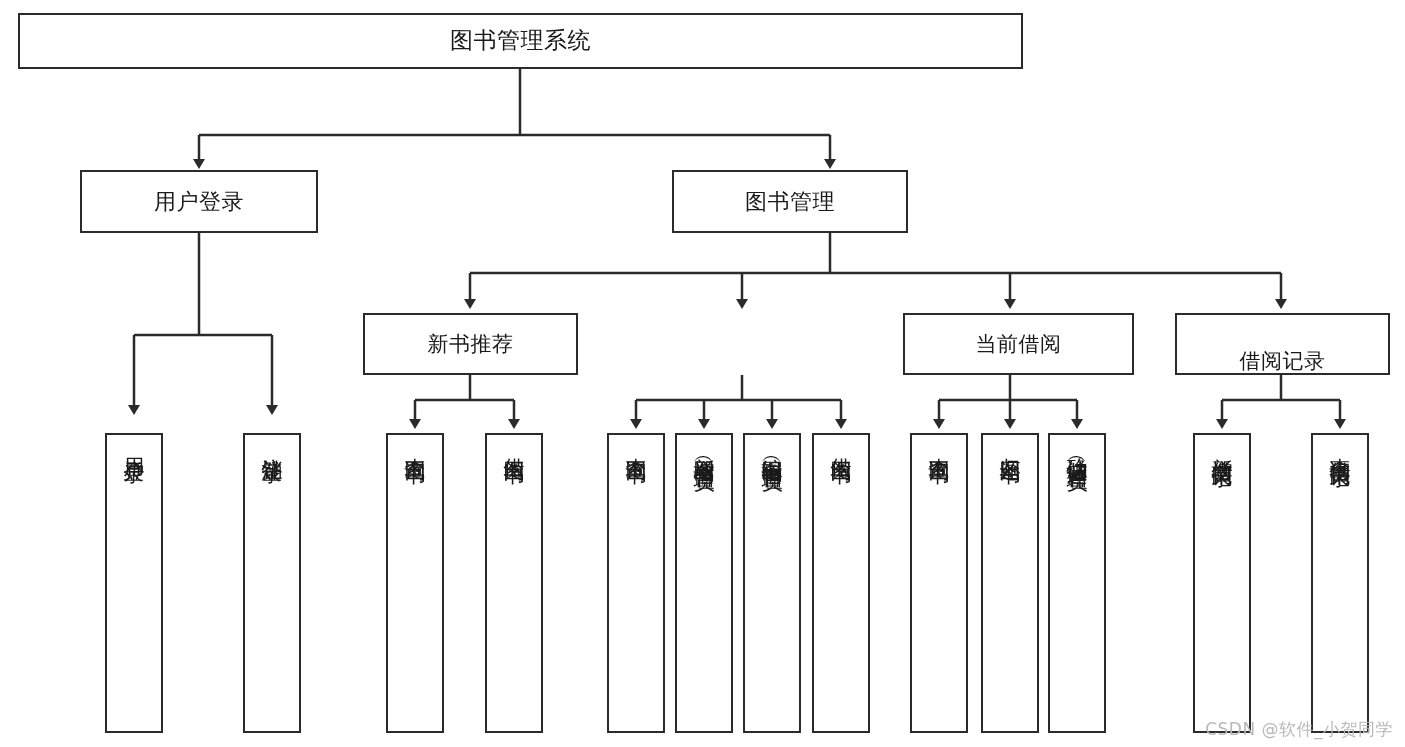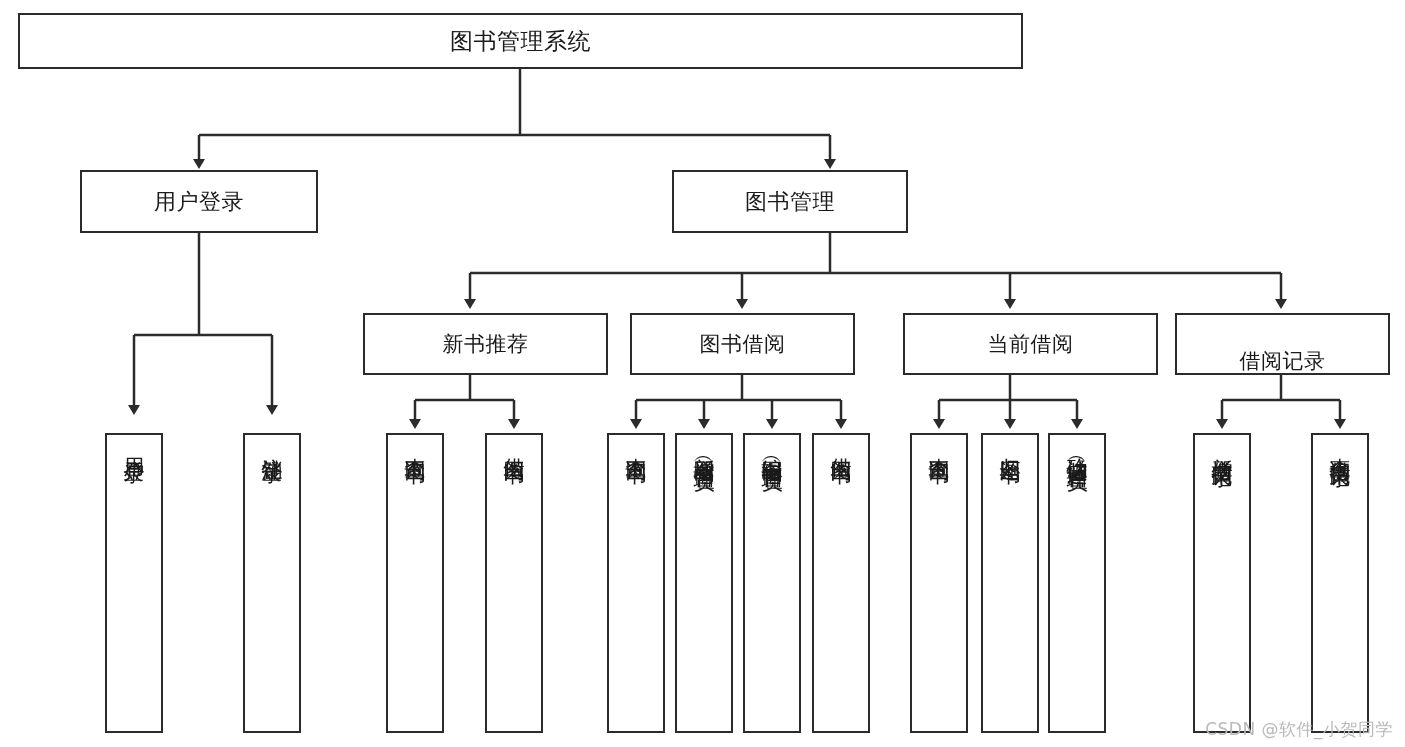--- a/index.html
+++ b/index.html
@@ -25,20 +25,21 @@
     display: flex;
     align-items: center;
     justify-content: center;
     color: #1a1a1a;
   }
   .node-label {
     font-size: 22px;
     line-height: 1.15;
     letter-spacing: 0.5px;
     white-space: nowrap;
+    font-family: Liberation Serif, serif;
   }
   .node.root .node-label { font-size: 23px; }
   .node.lvl2 .node-label { font-size: 22px; }
   .node.lvl3 .node-label { font-size: 21px; }
   
   .node.leaf {
     align-items: flex-start;
     justify-content: center;
     padding-top: 6px;
   }
@@ -129,27 +130,24 @@
     <span class="node-label">图书管理系统</span>
   </div>
 
   <div class="node lvl2" style="left:80px; top:170px; width:238px; height:63px;">
     <span class="node-label">用户登录</span>
   </div>
   <div class="node lvl2" style="left:672px; top:170px; width:236px; height:63px;">
     <span class="node-label">图书管理</span>
   </div>
 
-  <div class="node lvl3" style="left:363px; top:313px; width:245px; height:62px;">
+  <div class="node lvl3" style="left:363px; top:313px; width:215px; height:62px;">
     <span class="node-label">新书推荐</span>
   </div>
-  <div class="node lvl3" style="left:630px; top:313px; width:225px; height:62px;">
-    <span class="node-label">图书借阅</span>
-  </div>
-  <div class="node lvl3" style="left:903px; top:313px; width:255px; height:62px;">
+  <div class="node lvl3" style="left:903px; top:313px; width:231px; height:62px;">
     <span class="node-label">当前借阅</span>
   </div>
   <div class="node lvl3" style="left:1175px; top:313px; width:215px; height:62px;align-items:flex-end;">
     <span class="node-label">借阅记录</span>
   </div>
 
   <div class="node leaf" style="left:105px; top:433px; width:58px; height:300px;">
     <span class="node-label">用户登录</span>
   </div>
   <div class="node leaf" style="left:243px; top:433px; width:58px; height:300px;">

